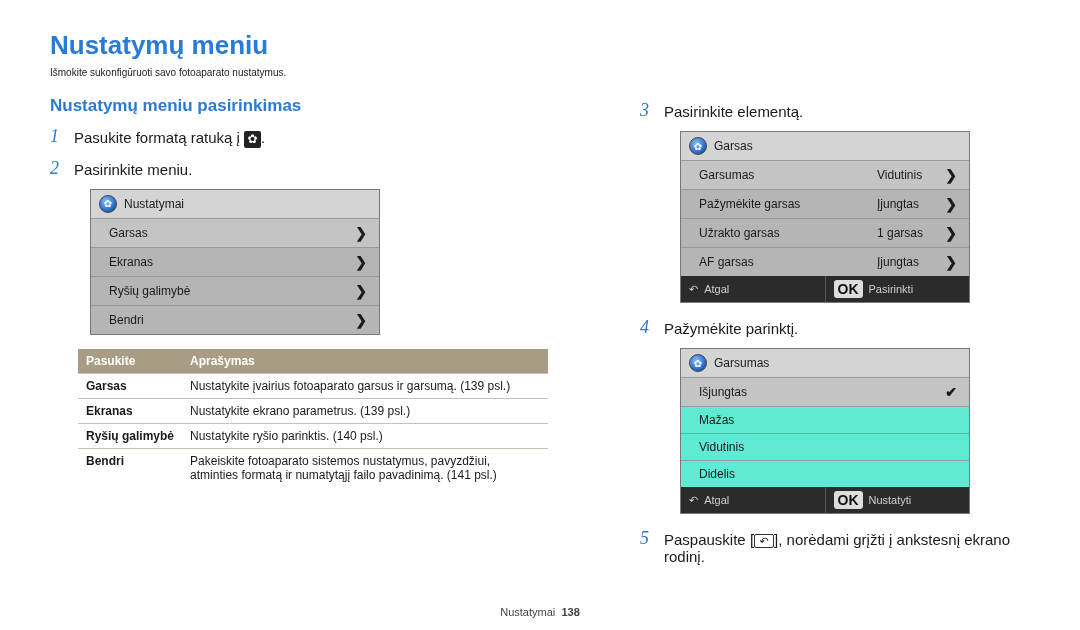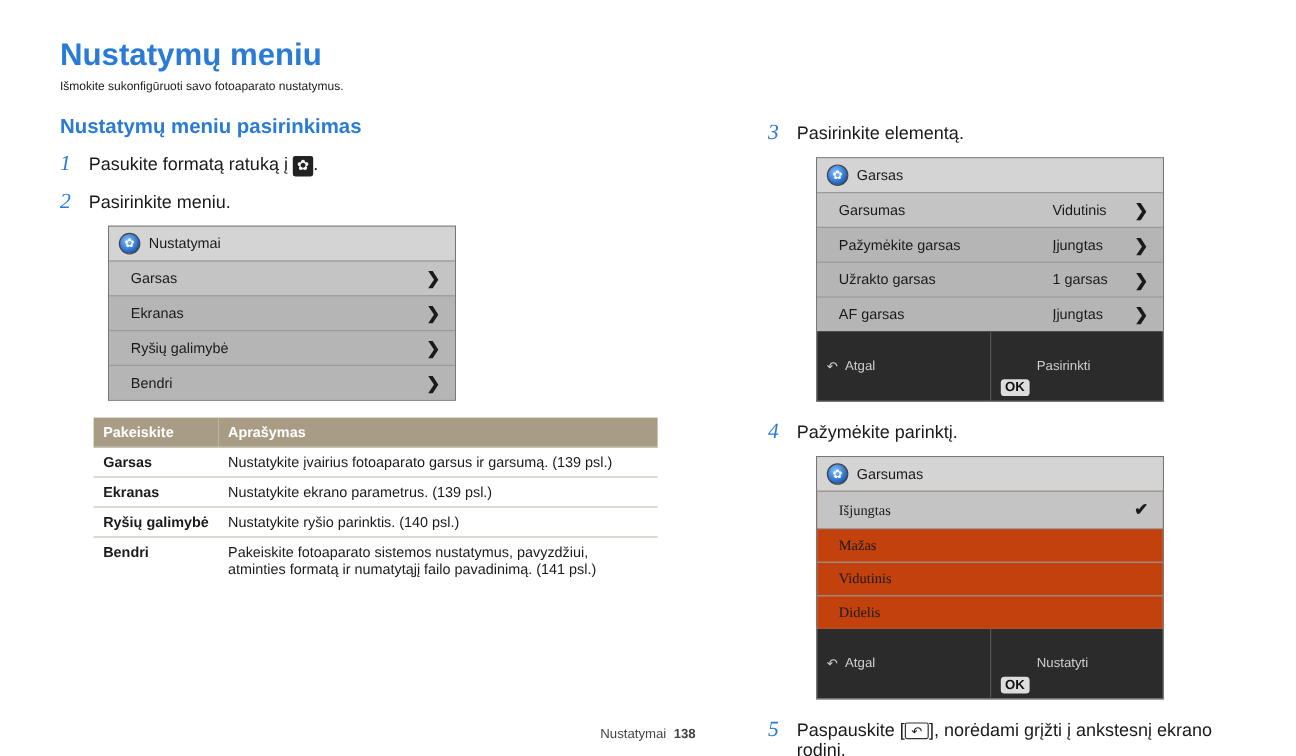--- a/index.html
+++ b/index.html
@@ -62,21 +62,21 @@
     background: #d4d4d4;
   }
   .gear-dot {
     width: 18px; height: 18px; border-radius: 50%;
     background: radial-gradient(circle at 40% 35%, #88c3ff 0%, #2a6fcc 60%, #0f2e55 100%);
     border: 1px solid #444;
     display: inline-flex; align-items: center; justify-content: center;
     color: #fff; font-size: 10px;
   }
   .ui-list { background: #b5b5b5; }
-  .ui-list.light { background: #c2410c; font-family: Liberation Serif, serif; }
+  .ui-list.light { background: #5eead4; }
   .ui-row {
     display: flex;
     justify-content: space-between;
     align-items: center;
     padding: 6px 12px 6px 18px;
     border-top: 1px solid #999;
   }
   .ui-row.hi { background: #c4c4c4; }
   .ui-row.sel { background: #c4c4c4; }
   .chev { font-weight: 700; font-size: 14px; }
@@ -94,24 +94,23 @@
   .ui-footer .fcell {
     flex: 1; display: flex; align-items: center; gap: 6px;
     padding: 4px 8px;
     border-right: 1px solid #555;
   }
   .ui-footer .fcell:last-child { border-right: none; }
   .key {
     display: inline-block;
     background: #ddd; color: #111;
     border-radius: 3px;
-    font-size: 11px;
+    font-size: 14px;
     padding: 1px 4px;
     font-weight: 700;
-    margin-top: 36px;
   }
 
   
   table.opt {
     width: 470px;
     border-collapse: collapse;
     margin-left: 28px;
     margin-top: 2px;
     font-size: 12px;
   }
@@ -199,21 +198,21 @@
         <div class="ui-row">
           <span>Bendri</span>
           <span class="chev">❯</span>
         </div>
       </div>
     </div>
 
     <table class="opt">
       <thead>
         <tr>
-          <th>Pakeiskite</th>
+          <th>Pasukite</th>
           <th>Aprašymas</th>
         </tr>
       </thead>
       <tbody>
         <tr>
           <td class="bold">Garsas</td>
           <td>Nustatykite įvairius fotoaparato garsus ir garsumą. (139 psl.)</td>
         </tr>
         <tr>
           <td class="bold">Ekranas</td>

